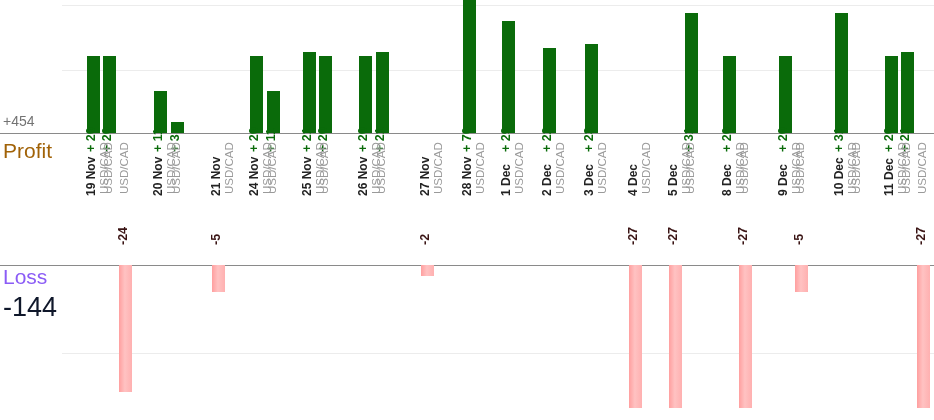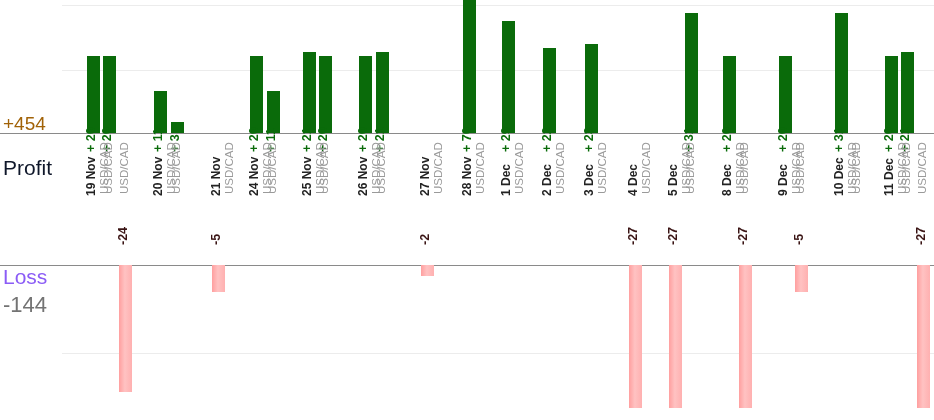--- a/index.html
+++ b/index.html
@@ -93,37 +93,37 @@
   }
 
   
   .side-text {
     position: absolute;
     left: 3px;
     white-space: nowrap;
   }
   #total-profit {
     top: 113px;
-    font-size: 19px;
+    font-size: 14px;
+    color: #737373;
+  }
+  #profit-caption {
+    top: 139px;
+    font-size: 21px;
     color: #a16207;
-  }
-  #profit-caption {
-    top: 156px;
-    font-size: 21px;
-    color: #0f172a;
   }
   #loss-caption {
     top: 265px;
     font-size: 21px;
     color: #8b5cf6;
   }
   #total-loss {
     top: 292px;
-    font-size: 22px;
-    color: #737373;
+    font-size: 27px;
+    color: #0f172a;
   }
 </style>
 </head>
 <body>
 
 <div id="chart-root">
 
   <div class="band" id="profit-band">
     <div id="profit-gridlines">
         <div class="gridline" style="top: 5px;"></div>

